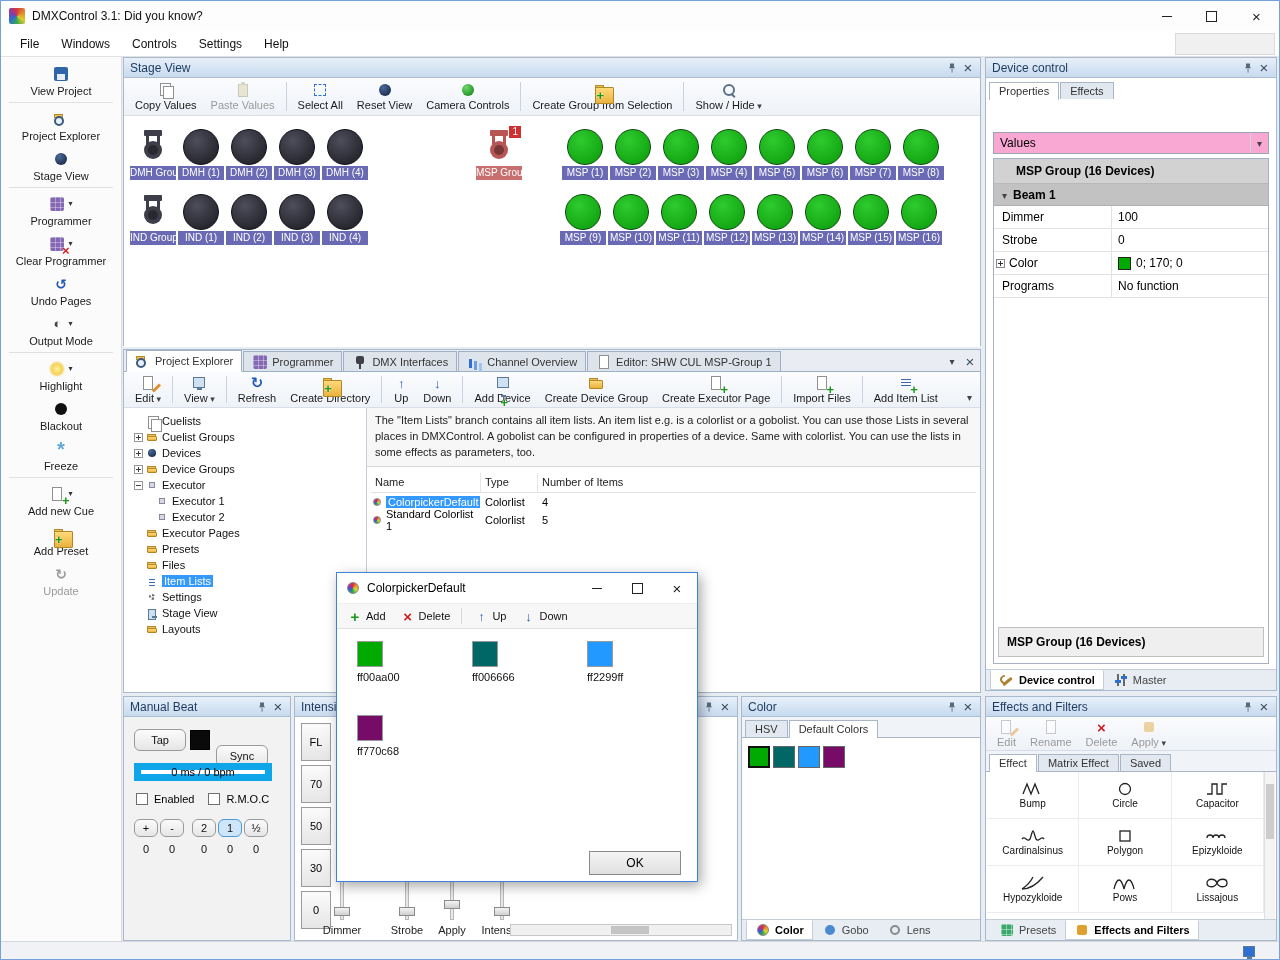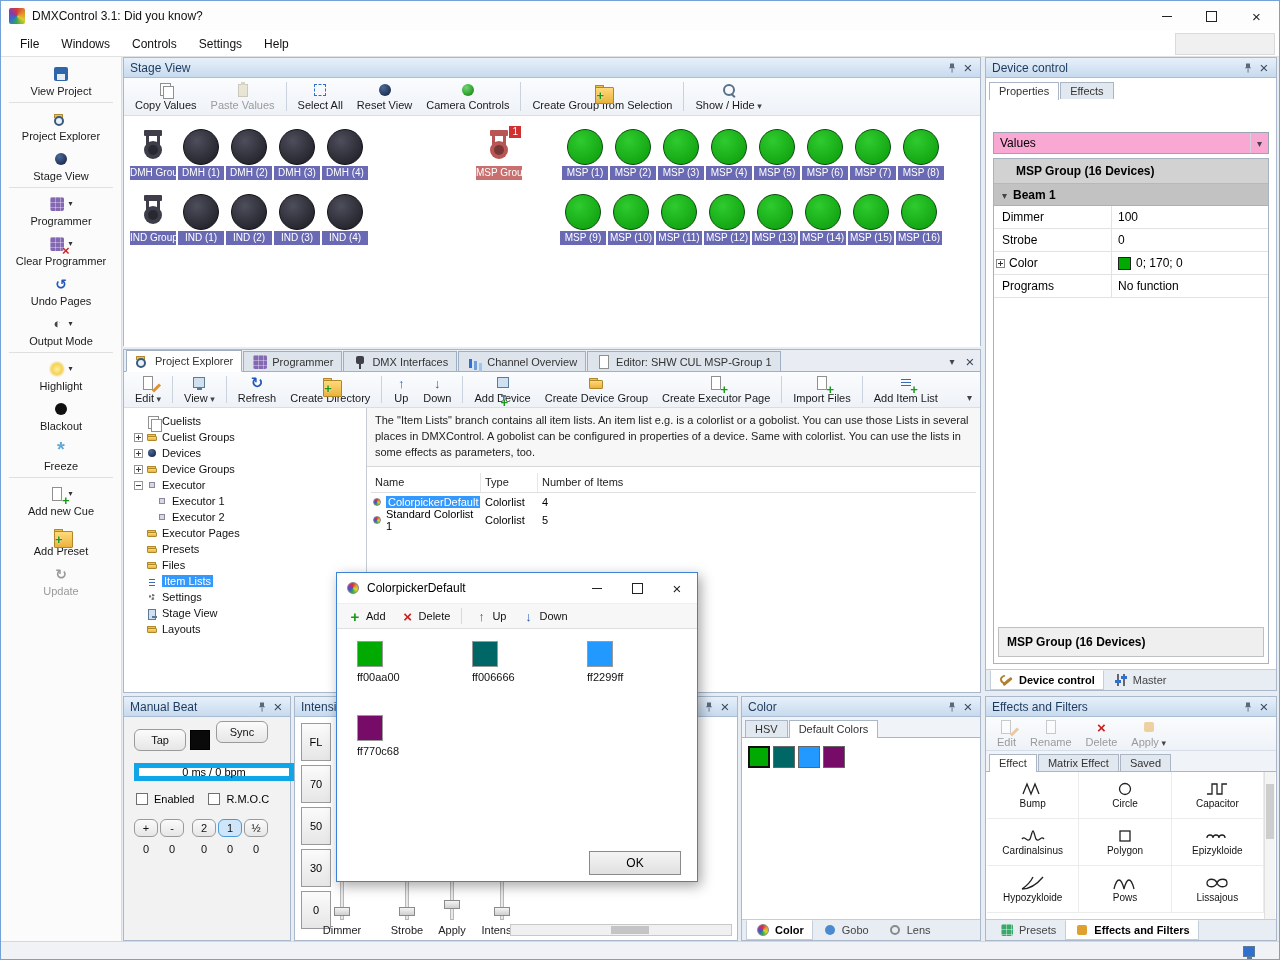--- a/index.html
+++ b/index.html
@@ -141,21 +141,21 @@
 .ettype{width:57px;padding-left:4px}
 .etcount{flex:1;padding-left:4px}
 .ic12{width:12px;height:12px}
 .selcell{background:#3399ff;color:#fff;padding:0 2px;white-space:nowrap;overflow:hidden}
 
 
 #mb-panel{left:122px;top:695px;width:168px;height:245px}
 .mb-body{position:relative;height:223px;background:#f2f2f2}
 .mbtn{position:absolute;background:linear-gradient(#fbfbfb,#e6e6e6);border:1px solid #9a9a9a;border-radius:6px;font-size:11px;display:flex;align-items:center;justify-content:center;color:#111}
 .mb-black{position:absolute;left:66px;top:13px;width:20px;height:20px;background:#0a0a0a;border:1px solid #000}
-.mb-read{position:absolute;left:10px;top:46px;width:160px;height:18px;background:#fff;border:5px solid #0ea5e9;font-size:11px;display:flex;align-items:center;justify-content:center}
+.mb-read{position:absolute;left:10px;top:46px;width:138px;height:18px;background:#fff;border:7px solid #0ea5e9;font-size:11px;display:flex;align-items:center;justify-content:center}
 .cbrow{position:absolute;top:76px;left:12px;display:flex;align-items:center;gap:6px;font-size:11px}
 .cb{width:12px;height:12px;border:1px solid #707070;background:#fff;flex:none}
 .step{position:absolute;top:102px;width:24px;height:18px}
 .step.sel{background:#cfe6fa;border-color:#4a9ad8}
 .cnt{position:absolute;top:126px;width:24px;text-align:center;font-size:11px;color:#111}
 
 
 #int-panel{left:293px;top:695px;width:444px;height:245px}
 .int-body{position:relative;height:223px;background:#fff}
 .lvlbtn{position:absolute;left:6px;width:30px;height:38px;background:linear-gradient(#fbfbfb,#e6e6e6);border:1px solid #9a9a9a;border-radius:0;font-size:11px;display:flex;align-items:center;justify-content:center}
@@ -717,21 +717,21 @@
             <rect x="4.6" y="5.6" width="0.9" height="4" fill="#5a6a7c"></rect>
           </svg>
         </span>
       <span class="phbtn g-close"></span>
     </div>
     <div class="mb-body">
       <div class="mbtn" style="left:10px;top:12px;width:52px;height:22px">
           <span>Tap</span>
         </div>
       <div class="mb-black"></div>
-      <div class="mbtn" style="left:92px;top:4px;width:52px;height:22px">
+      <div class="mbtn" style="left:92px;top:28px;width:52px;height:22px">
           <span>Sync</span>
         </div>
       <div class="mb-read">
           <span>0 ms / 0 bpm</span>
         </div>
       <div class="cbrow">
         <span class="cb"></span>
           <span>Enabled</span>
         <span class="cb" style="margin-left:8px"></span>
           <span>R.M.O.C</span>

